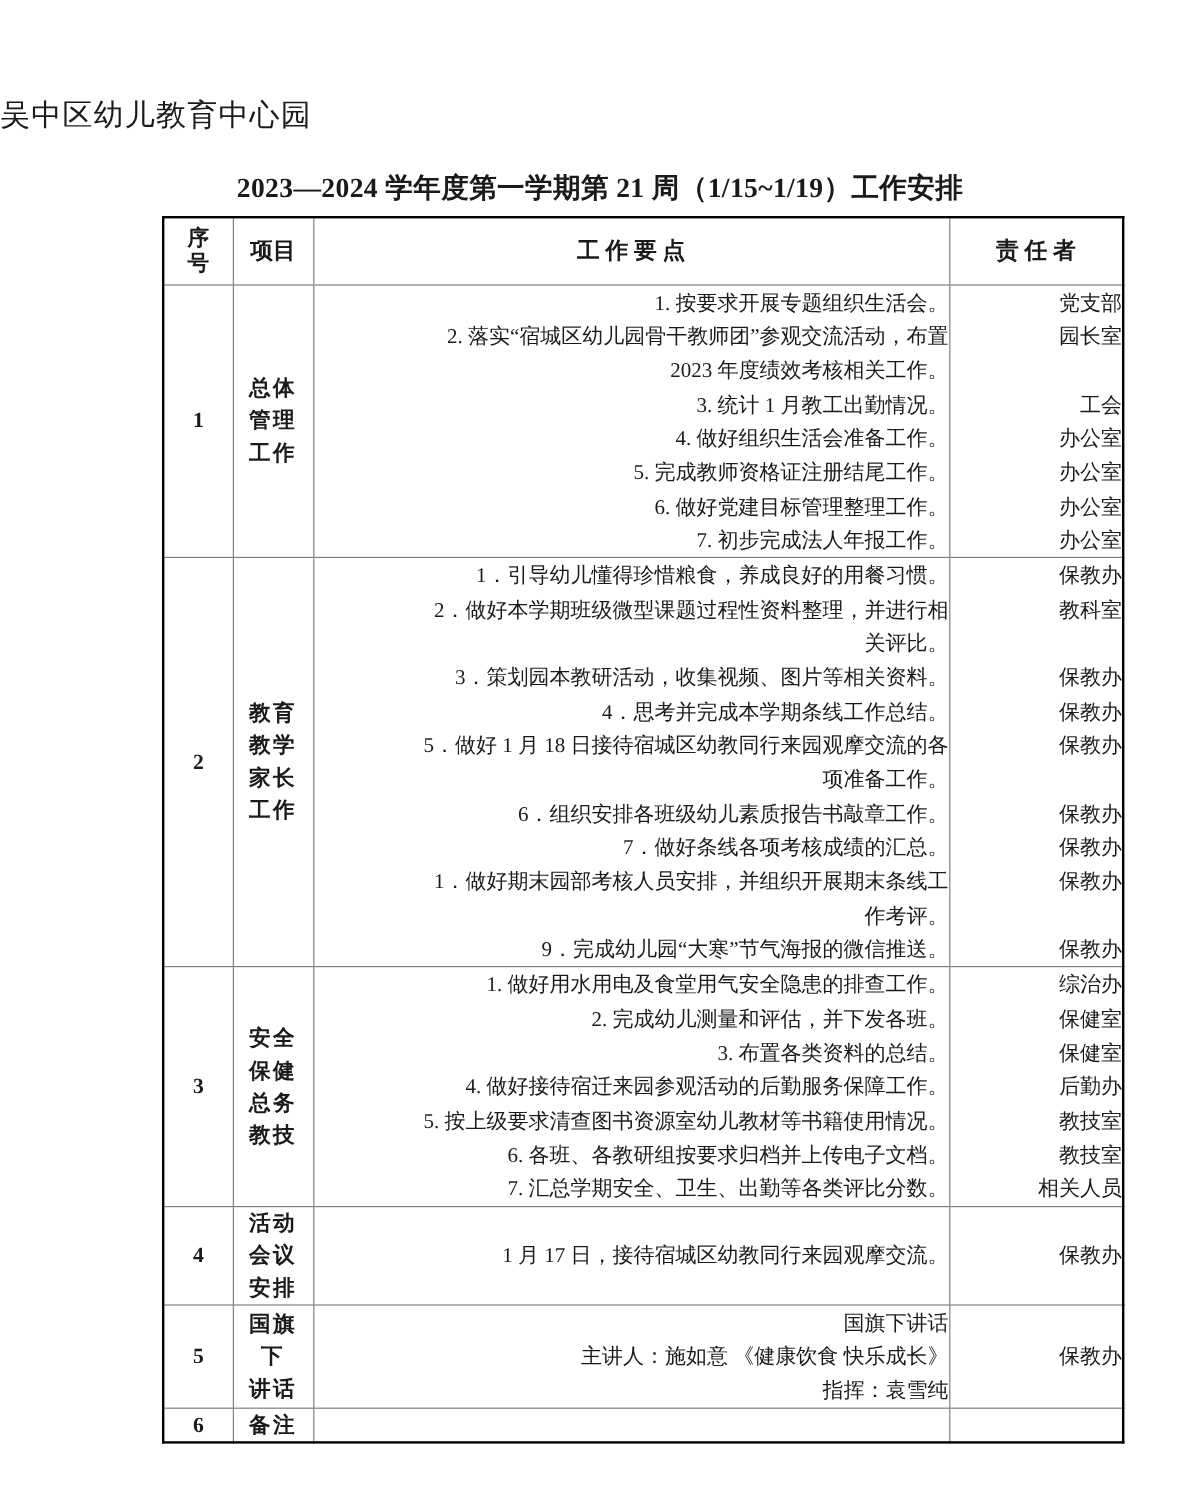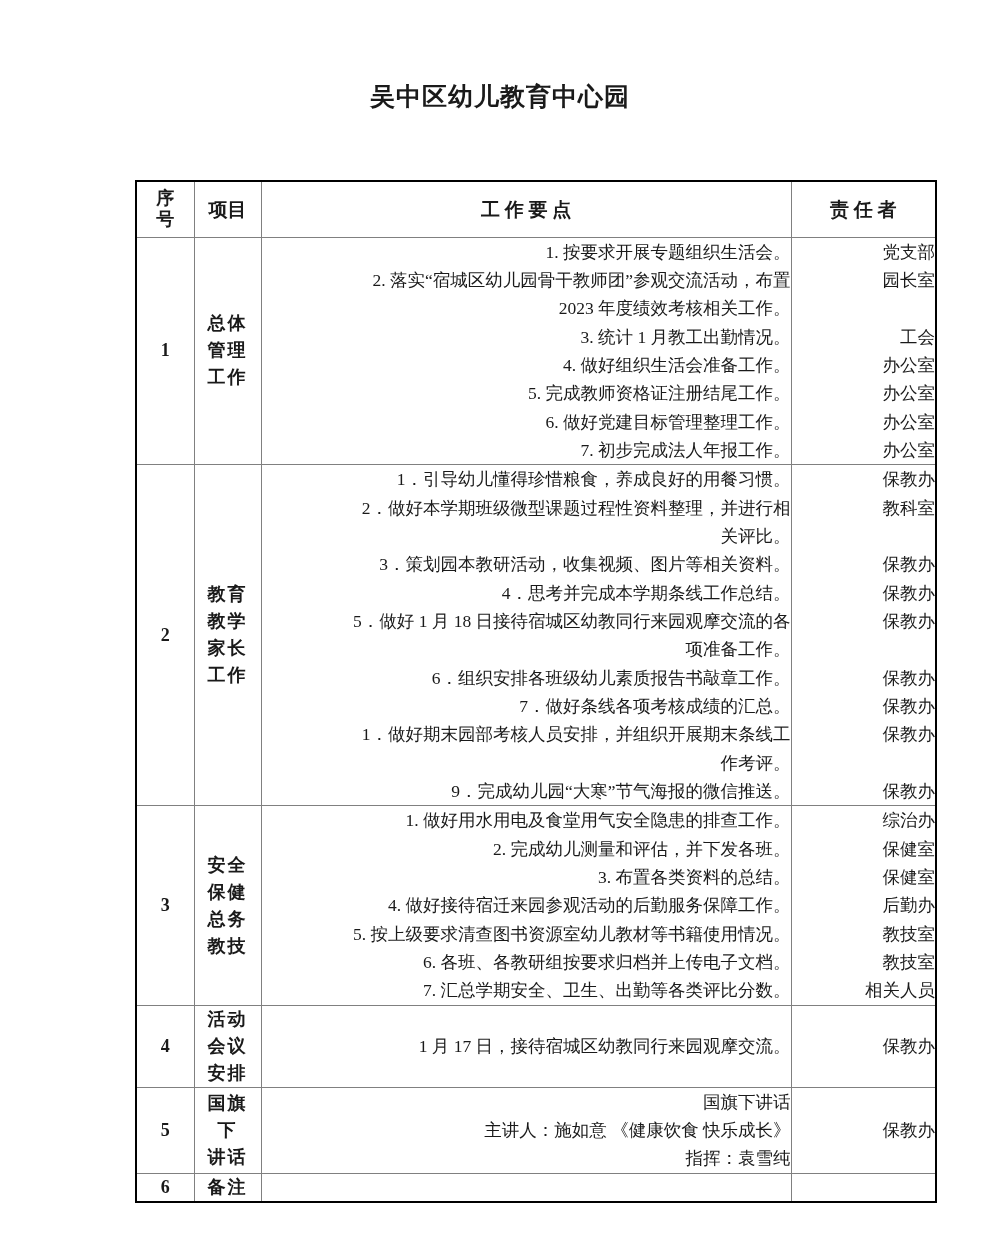--- a/index.html
+++ b/index.html
@@ -20,23 +20,22 @@
 
   .page {
     width: 1000px;
     height: 1246px;
     padding: 0;
     position: relative;
   }
 
   
   .doc-title {
-    text-align: center;
     font-size: 25px;
-    font-weight: bold;
+    font-weight: normal;
     letter-spacing: 1px;
     margin: 0;
     padding-top: 82px;
     line-height: 1.2;
   }
   .doc-subtitle {
     text-align: center;
     font-size: 23px;
     font-weight: bold;
     margin: 0;
@@ -128,20 +127,21 @@
     padding-left: 12px;
   }
 </style>
 </head>
 <body>
 
 <div class="page">
 
   <h1 class="doc-title">吴中区幼儿教育中心园</h1>
 
+  <h2 class="doc-subtitle">2023—2024 学年度第一学期第 21 周（1/15~1/19）工作安排</h2>
 
   <div class="table-wrap">
     <table class="sched">
       <colgroup>
         <col class="c-seq">
           <col class="c-proj">
           <col class="c-work">
           <col class="c-resp">
       </colgroup>
       <tbody id="table-body">

